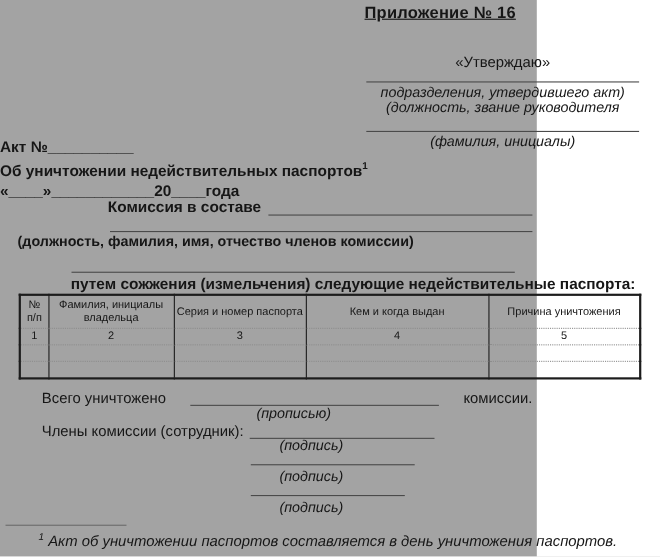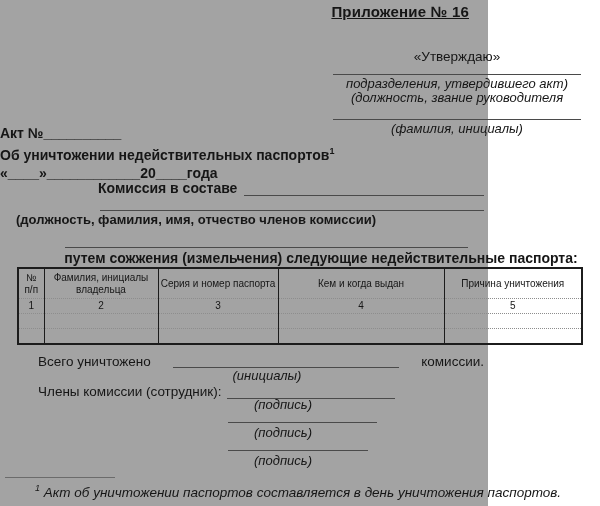--- a/index.html
+++ b/index.html
@@ -43,21 +43,21 @@
     border-bottom:1px dotted #8d8d8d;
     padding:0 2px;text-align:center;vertical-align:middle;
     font-weight:normal;line-height:1.12;overflow:hidden;
   }
   .passport .row-head th{height:29px;}
   .passport .row-num td{height:14px;}
   .passport .row-empty td{height:14px;}
   .passport tr:last-child td{border-bottom:none;}
 
   
-  .total-row{position:absolute;left:38px;right:4px;top:354px;display:flex;align-items:flex-start;gap:16px;}
+  .total-row{position:absolute;left:38px;right:4px;top:354px;display:flex;align-items:flex-end;gap:16px;}
   .total-row .fill{flex:1 1 auto;border-bottom:1px solid #4a4a4a;margin:0 6px;height:13px;}
   .cap-propisyu{position:absolute;left:192px;top:369px;width:150px;text-align:center;}
   .members-row{position:absolute;left:38px;top:384px;display:flex;align-items:flex-end;}
   .members-row .sig-fill{width:168px;border-bottom:1px solid #4a4a4a;margin-left:5px;height:13px;}
   .cap-sign{position:absolute;left:210px;width:146px;text-align:center;}
   .cs1{top:398px;} .cs2{top:426px;} .cs3{top:454px;}
   .sig2{top:422px;left:228px;width:149px;}
   .sig3{top:450px;left:228px;width:140px;}
   .foot-sep{top:477px;left:5px;width:110px;border-top-color:#6b6b6b;}
   .footnote{position:absolute;left:35px;top:483px;width:540px;font-style:italic;font-size:13.5px;}
@@ -134,21 +134,21 @@
         <td></td>
       </tr>
     </tbody>
   </table>
 
   <div class="total-row">
     <span>Всего уничтожено</span>
     <span class="fill"></span>
     <span>комиссии.</span>
   </div>
-  <div class="cap cap-propisyu">(инициалы)</div>
+  <div class="cap cap-propisyu">(прописью)</div>
 
   <div class="members-row">
     <span>Члены комиссии (сотрудник):</span>
     <span class="sig-fill"></span>
   </div>
   <div class="cap cap-sign cs1">(подпись)</div>
 
   <div class="hline sig2"></div>
   <div class="cap cap-sign cs2">(подпись)</div>
 

